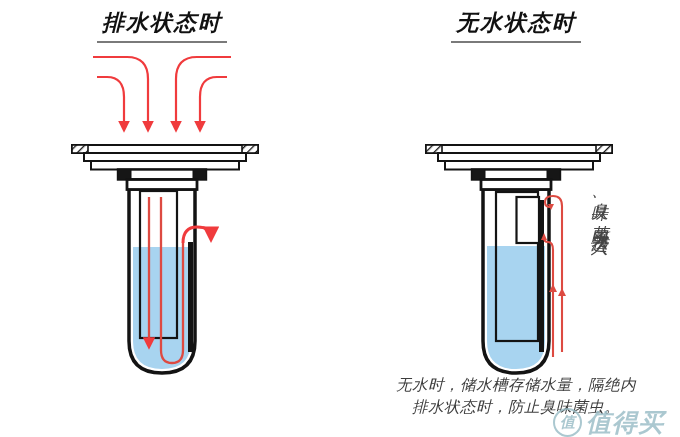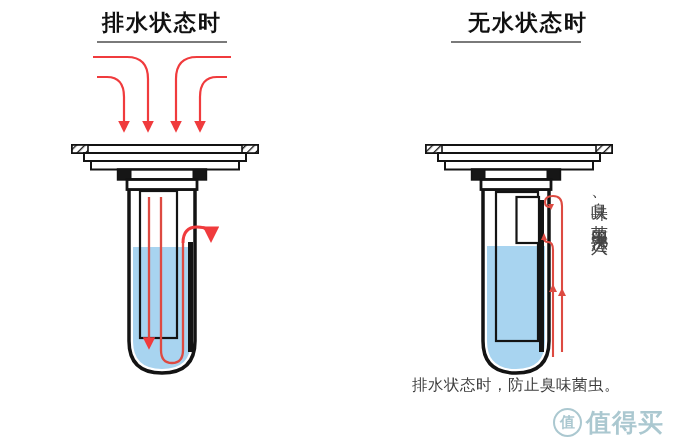--- a/index.html
+++ b/index.html
@@ -1,18 +1,19 @@
 <!DOCTYPE html>
 <html><head>
 <meta charset="utf-8">
 <style>
   html,body{margin:0;padding:0;background:#fff;}
   #stage{
     position:relative;width:680px;height:437px;background:#fff;overflow:hidden;
     font-family:"Liberation Sans","DejaVu Sans",sans-serif;
+    font-style:italic;
   }
   .title{
     position:absolute;top:8px;width:204px;text-align:center;
     font-size:22px;font-weight:bold;color:#111;letter-spacing:2px;
   }
   .title-underline{position:absolute;top:41px;width:130px;height:2px;background:#7a7a7a;}
   .caption{
     position:absolute;top:374px;width:320px;text-align:center;
     font-size:15.5px;line-height:22px;color:#3d3d3d;letter-spacing:0.5px;
   }
@@ -33,21 +34,21 @@
   .wm-text{font-size:25px;font-weight:bold;letter-spacing:1px;}
   svg{position:absolute;left:0;top:0;}
 </style>
 </head>
 <body>
 
 <div id="stage">
 
   <div class="title" style="left:60px">排水状态时</div>
   <div class="title-underline" style="left:97px"></div>
-  <div class="title" style="left:426px">无水状态时</div>
+  <div class="title" style="left:414px">无水状态时</div>
   <div class="title-underline" style="left:451px"></div>
 
   <svg width="680" height="437" viewBox="0 0 680 437">
     <defs>
       <pattern id="hatch" width="6" height="6" patternUnits="userSpaceOnUse" patternTransform="rotate(45)">
         <rect width="6" height="6" fill="#ffffff"></rect>
         <line x1="0" y1="0" x2="0" y2="6" stroke="#131313" stroke-width="2.6"></line>
       </pattern>
       <marker id="arrow" viewBox="0 0 10 10" refX="7" refY="5" markerWidth="5.5" markerHeight="5.5" orient="auto-start-reverse">
         <path d="M0,0 L10,5 L0,10 Z" fill="#f03b3d"></path>
@@ -116,20 +117,21 @@
         <rect x="481" y="179.5" width="70" height="10" stroke-width="2.8"></rect>
       </g>
     </g>
   </svg>
 
   <div class="v-label">臭味、菌虫等无法进入</div>
 
   <div class="caption" style="left:2px">
   </div>
   <div class="caption" style="left:356px">
+    <div>无水时，储水槽存储水量，隔绝内</div>
     <div>排水状态时，防止臭味菌虫。</div>
   </div>
 
   <div class="watermark">
     <span class="wm-logo">值</span>
     <span class="wm-text">值得买</span>
   </div>
 
 </div>
 

